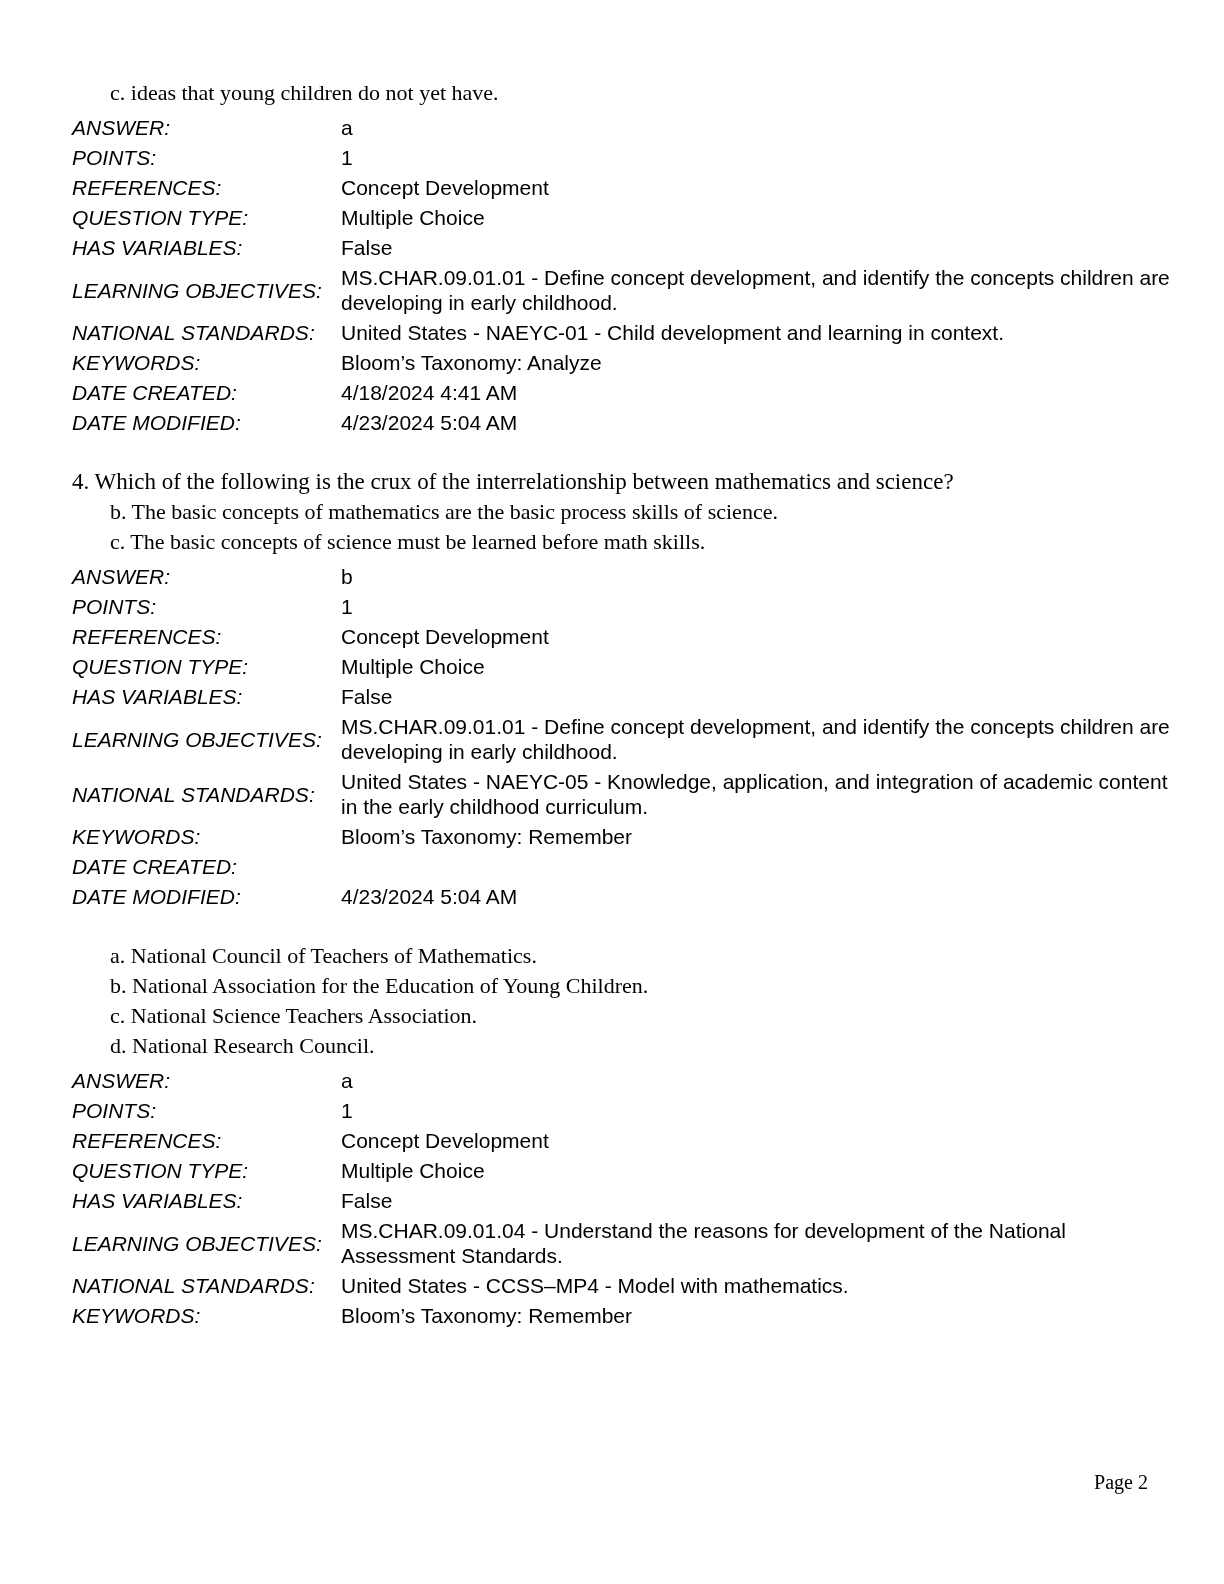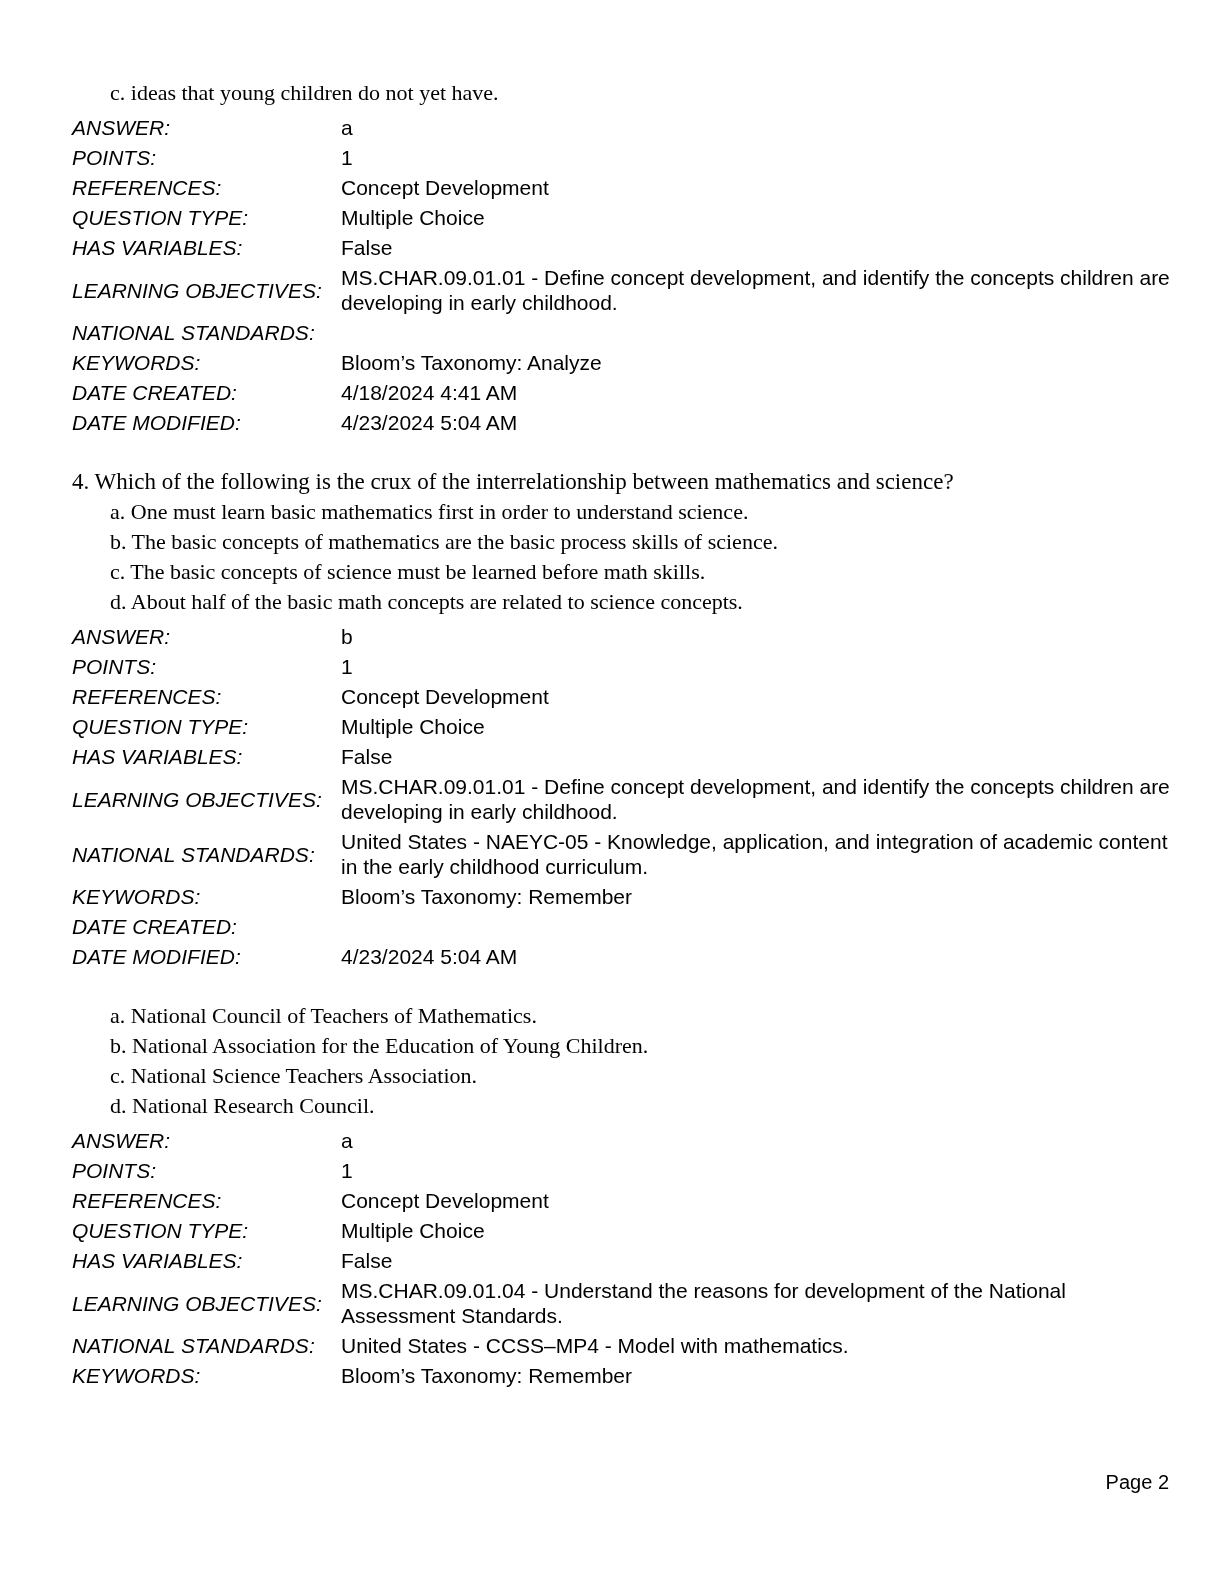--- a/index.html
+++ b/index.html
@@ -52,22 +52,22 @@
   }
   .meta-value {
     flex: 1 1 auto;
     font-family: "Liberation Sans", sans-serif;
     font-size: 21px;
     line-height: 25px;
   }
   .page-number {
     position: absolute;
     top: 1470px;
-    right: 55px;
-    font-family: Liberation Sans, sans-serif;
+    right: 76px;
+    font-family: Liberation Serif, serif;
     font-size: 20px;
     line-height: 25px;
   }
 </style>
 </head>
 <body>
 
 <div class="doc" id="doc-content">
   <section class="question-block">
 
@@ -94,43 +94,42 @@
         <div class="meta-row">
           <span class="meta-label">HAS VARIABLES:</span>
           <span class="meta-value">False</span>
         </div>
         <div class="meta-row">
           <span class="meta-label">LEARNING OBJECTIVES:</span>
           <span class="meta-value">MS.CHAR.09.01.01 - Define concept development, and identify the concepts children are developing in early childhood.</span>
         </div>
         <div class="meta-row">
           <span class="meta-label">NATIONAL STANDARDS:</span>
+          <span class="meta-value">United States - NAEYC-01 - Child development and learning in context.</span>
         </div>
         <div class="meta-row">
           <span class="meta-label">KEYWORDS:</span>
           <span class="meta-value">Bloom’s Taxonomy: Analyze</span>
         </div>
         <div class="meta-row">
           <span class="meta-label">DATE CREATED:</span>
           <span class="meta-value">4/18/2024 4:41 AM</span>
         </div>
         <div class="meta-row">
           <span class="meta-label">DATE MODIFIED:</span>
           <span class="meta-value">4/23/2024 5:04 AM</span>
         </div>
       </div>
   </section>
 
   <section class="question-block">
     <div class="question-text">4. Which of the following is the crux of the interrelationship between mathematics and science?</div>
     <div class="options-list">
-        <div class="option-line">a. One must learn basic mathematics first in order to understand science.</div>
         <div class="option-line">b. The basic concepts of mathematics are the basic process skills of science.</div>
         <div class="option-line">c. The basic concepts of science must be learned before math skills.</div>
-        <div class="option-line">d. About half of the basic math concepts are related to science concepts.</div>
       </div>
     <div class="meta-list">
         <div class="meta-row">
           <span class="meta-label">ANSWER:</span>
           <span class="meta-value">b</span>
         </div>
         <div class="meta-row">
           <span class="meta-label">POINTS:</span>
           <span class="meta-value">1</span>
         </div>

